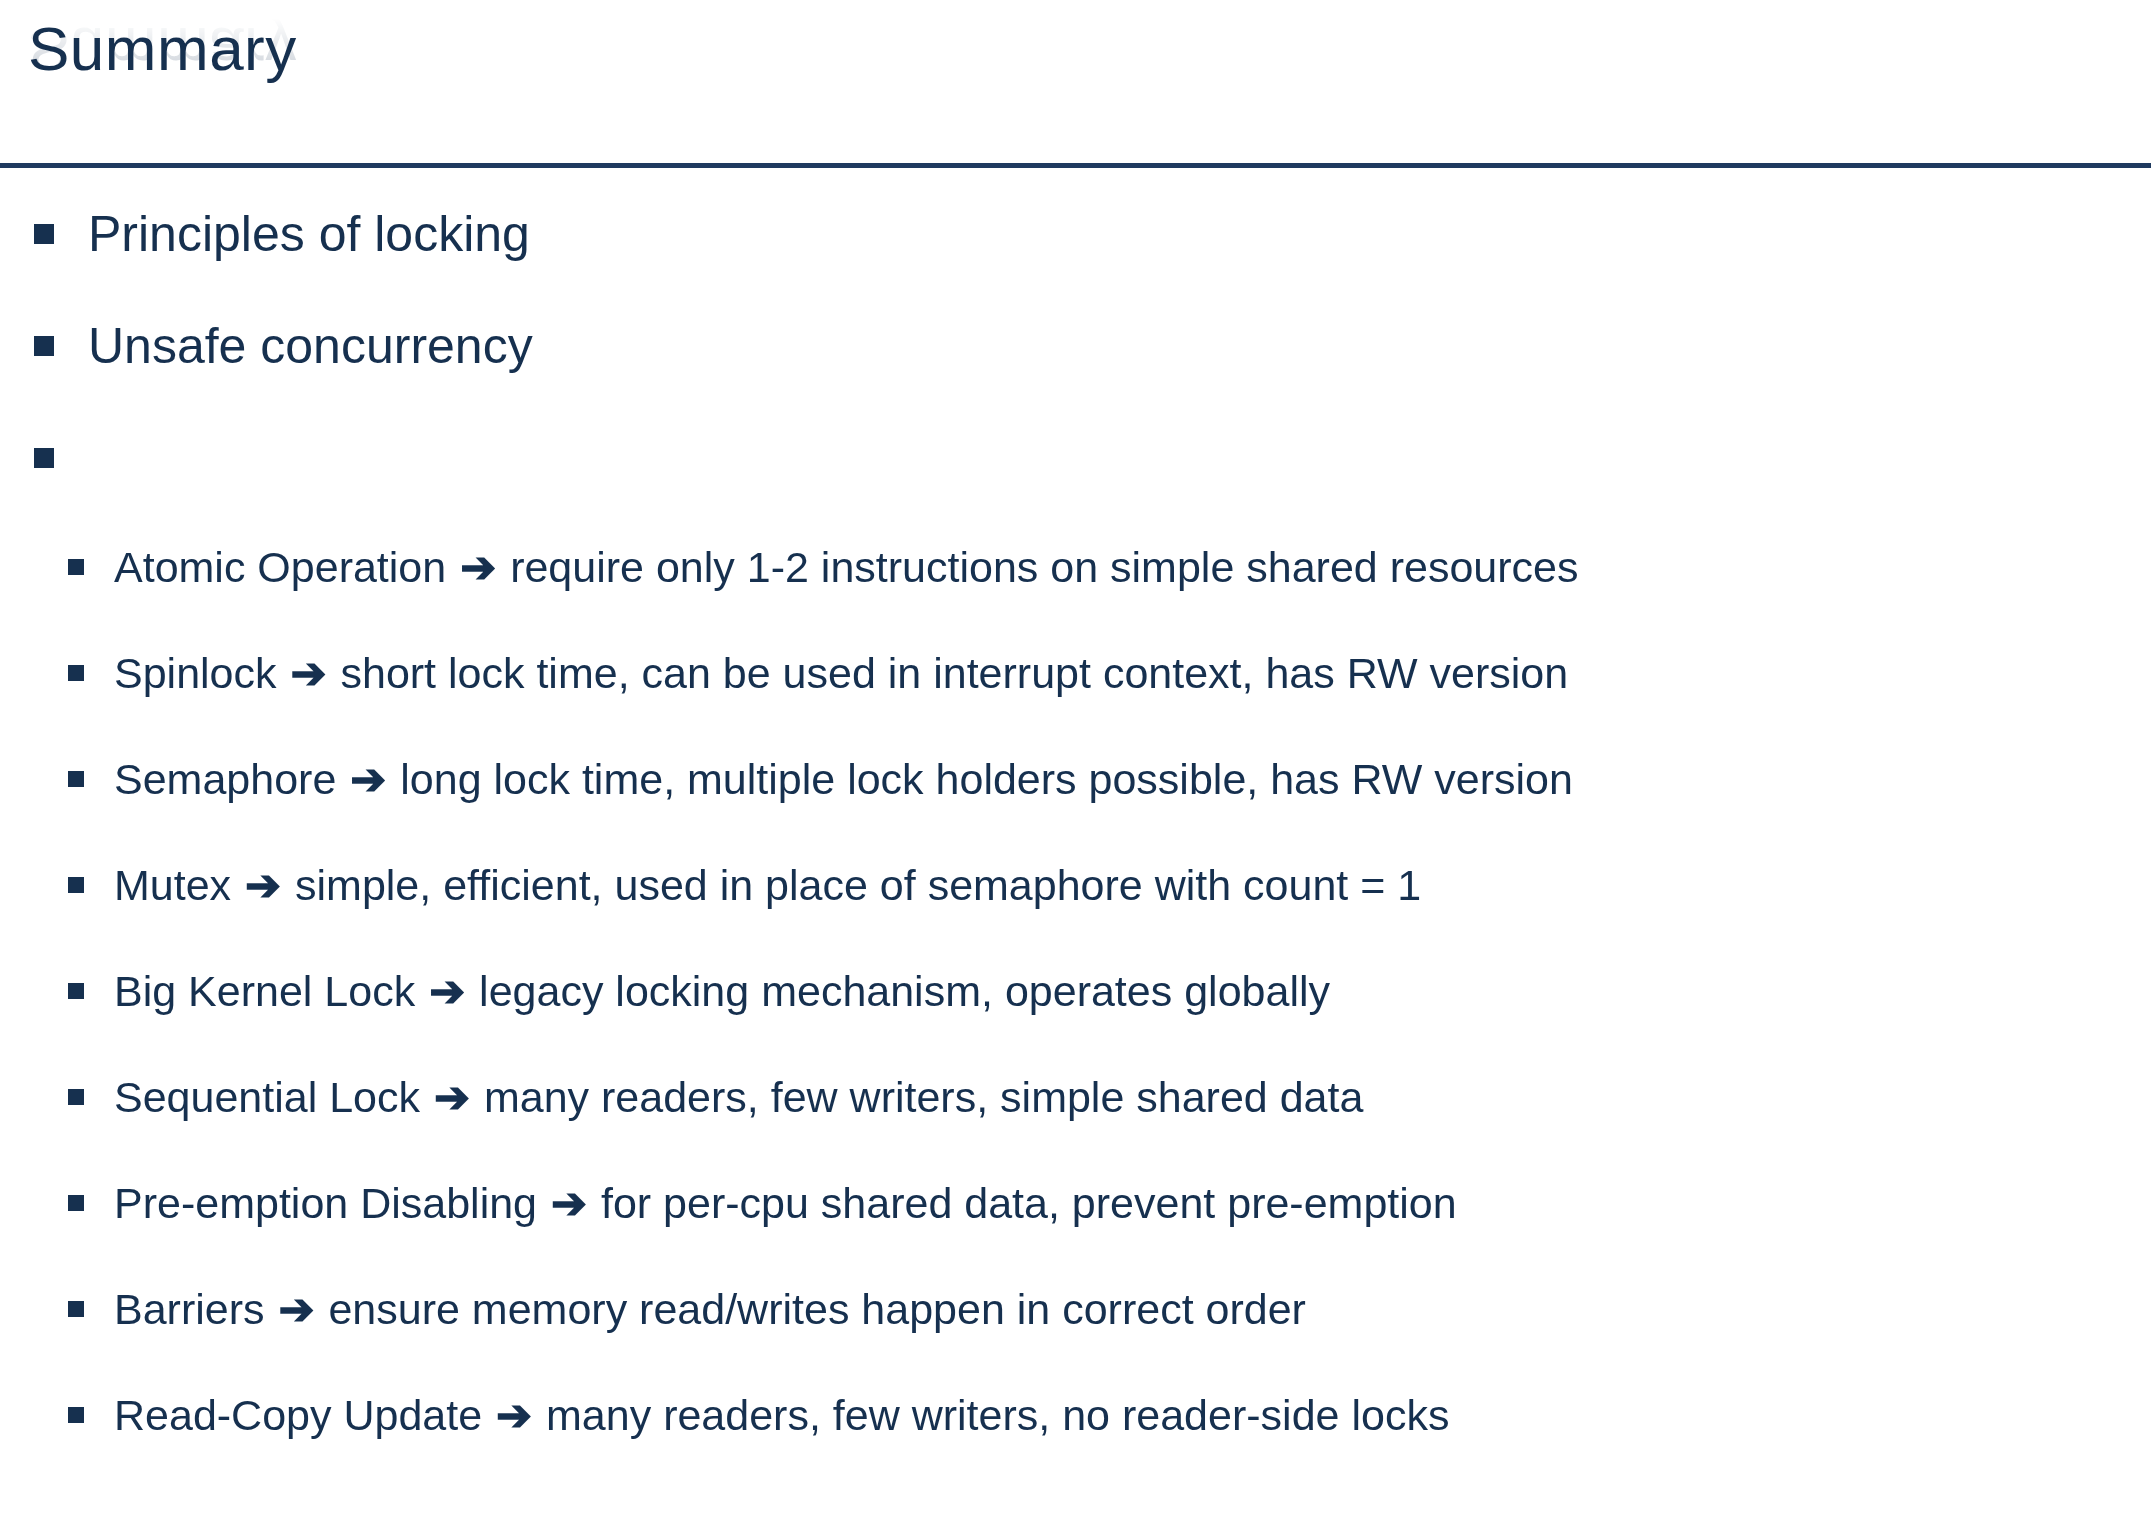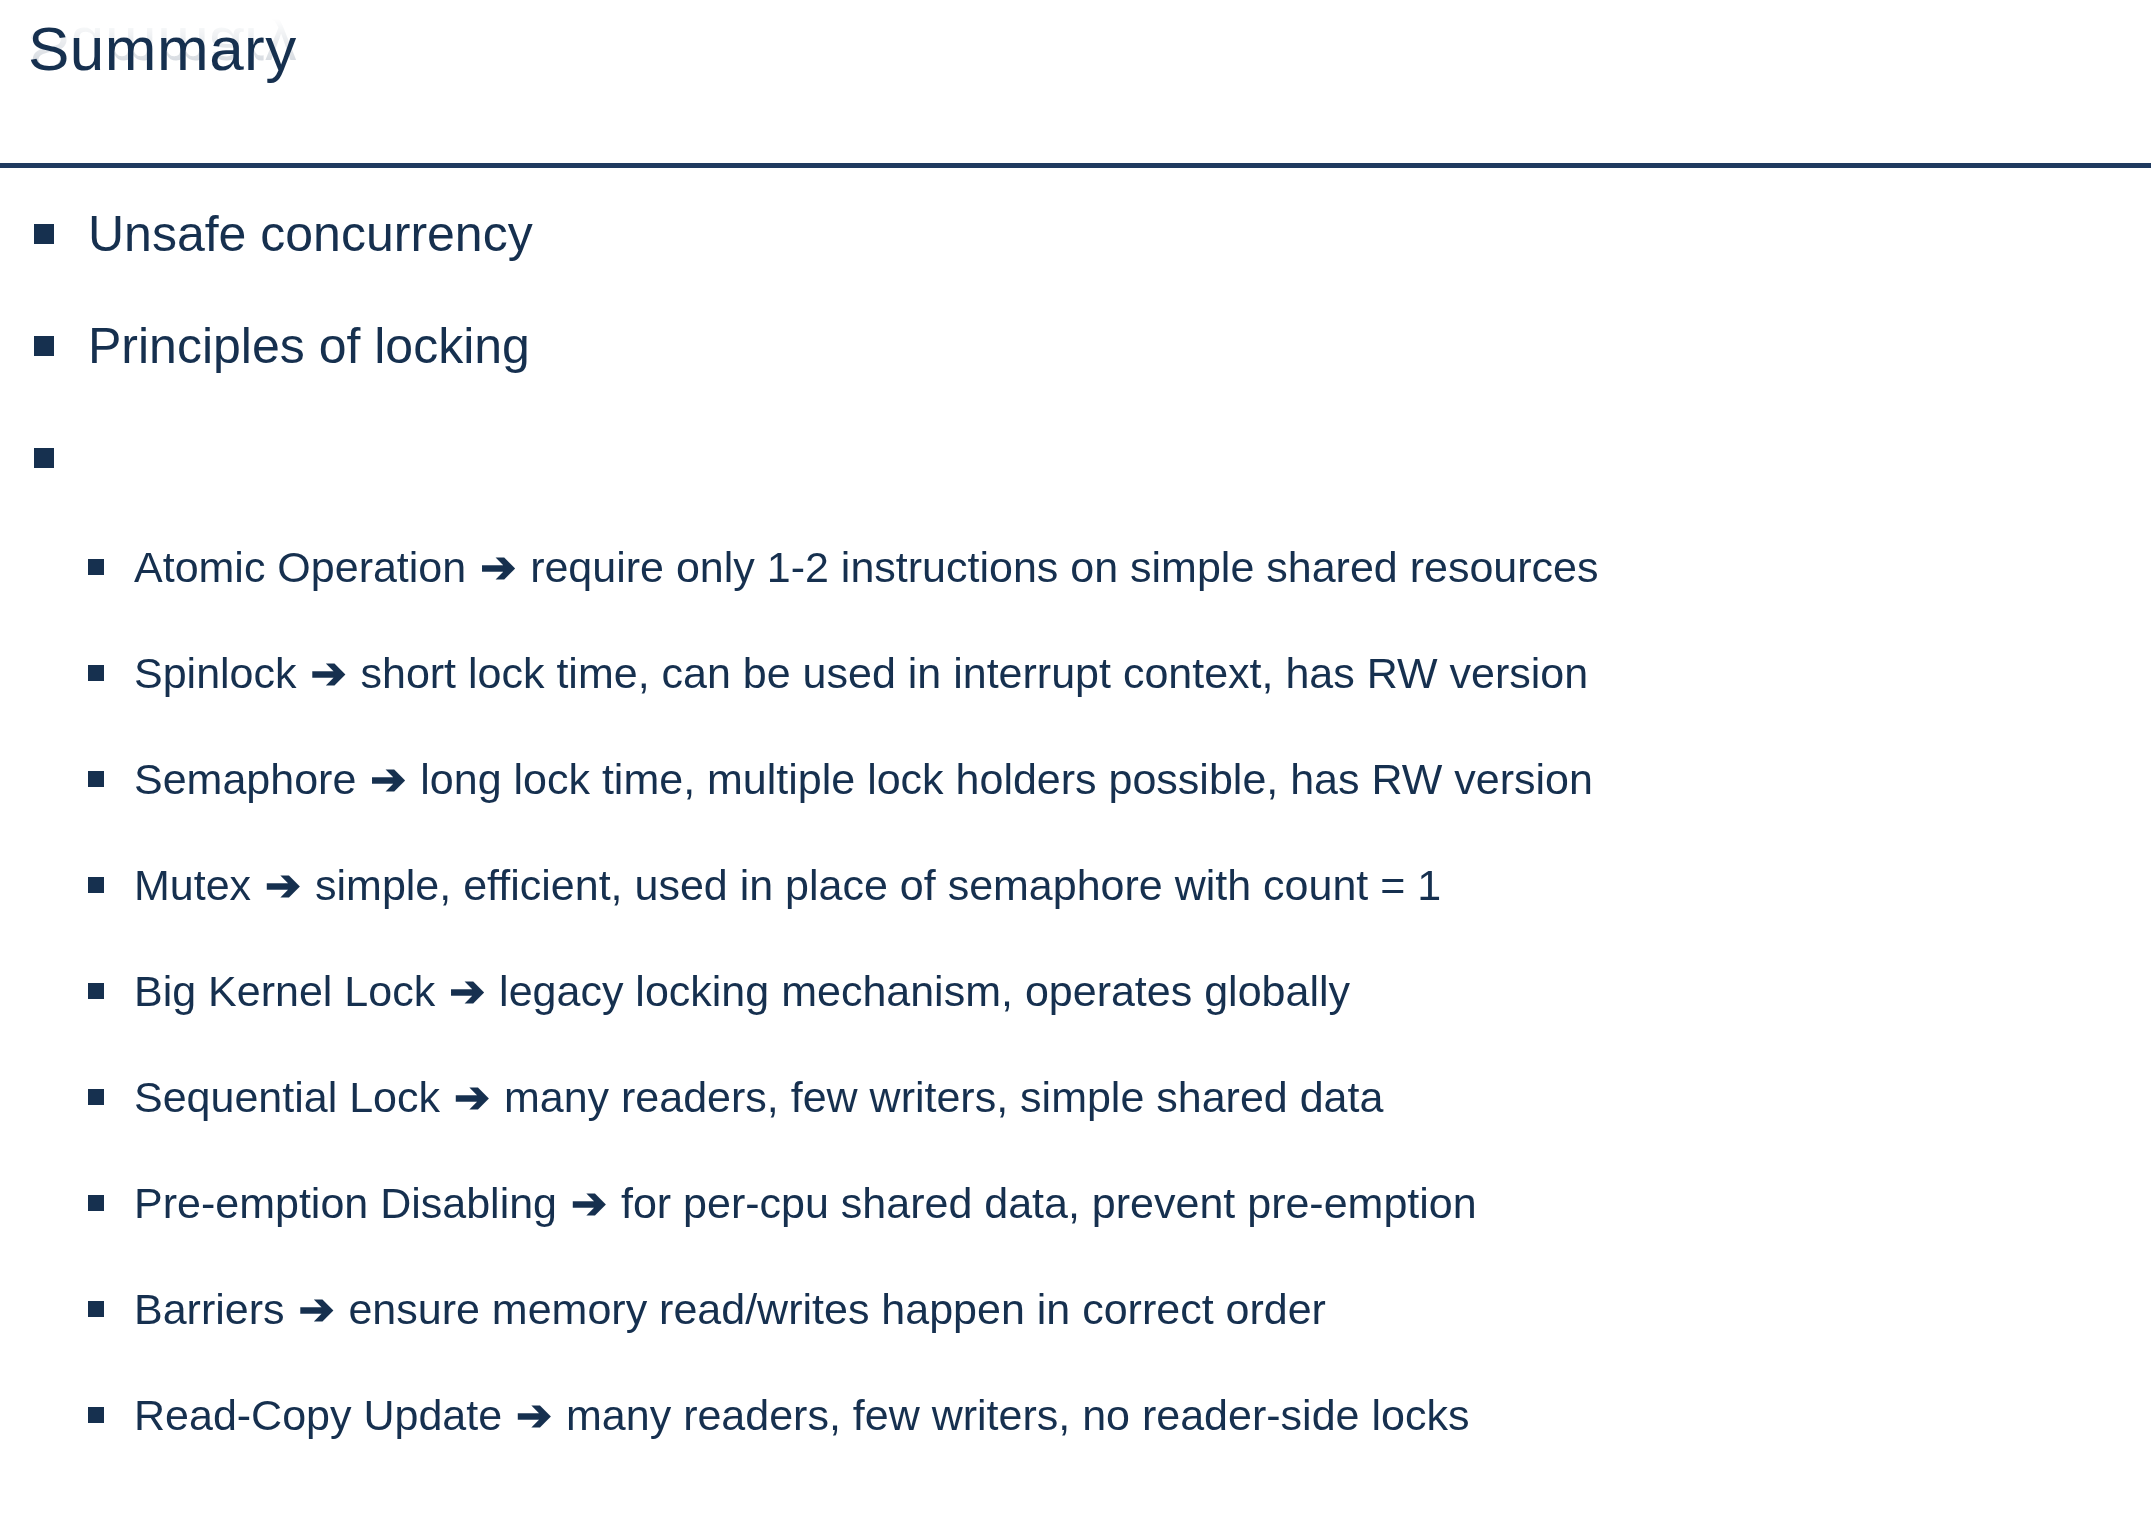--- a/index.html
+++ b/index.html
@@ -103,21 +103,21 @@
   }
   .lvl1 .txt {
     margin-left: 26px;
     font-size: 50px;
     line-height: 1.08;
     font-weight: 400;
   }
 
   
   .lvl2 {
-    padding-left: 88px;
+    padding-left: 68px;
     height: 106px;
     align-items: center;
   }
   .lvl2 .marker {
     width: 22px;
     flex: 0 0 22px;
     display: flex;
     align-items: center;
     justify-content: flex-start;
   }
@@ -149,32 +149,32 @@
     <div class="title-reflection" aria-hidden="true">Summary</div>
   </div>
 
   <div class="title-rule"></div>
 
   <div class="body" id="bullet-list">
       <div class="bullet-row lvl1">
         <span class="marker">
           <i></i>
         </span>
+        <span class="txt">Principles of locking</span>
+      </div>
+      <div class="bullet-row lvl1">
+        <span class="marker">
+          <i></i>
+        </span>
         <span class="txt">Unsafe concurrency</span>
       </div>
       <div class="bullet-row lvl1">
         <span class="marker">
           <i></i>
         </span>
-        <span class="txt">Principles of locking</span>
-      </div>
-      <div class="bullet-row lvl1">
-        <span class="marker">
-          <i></i>
-        </span>
       </div>
       <div class="bullet-row lvl2">
         <span class="marker">
           <i></i>
         </span>
         <span class="txt">Atomic Operation <span class="arrow">➔</span> require only 1-2 instructions on simple shared resources</span>
       </div>
       <div class="bullet-row lvl2">
         <span class="marker">
           <i></i>

